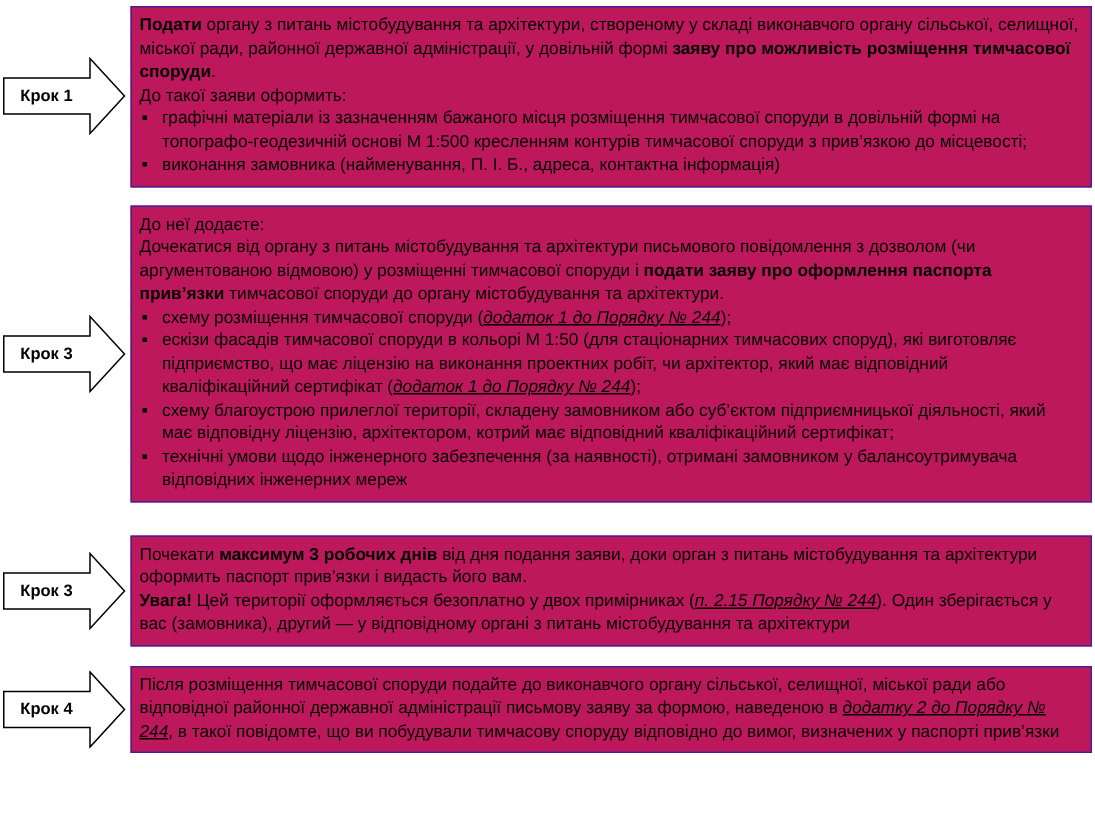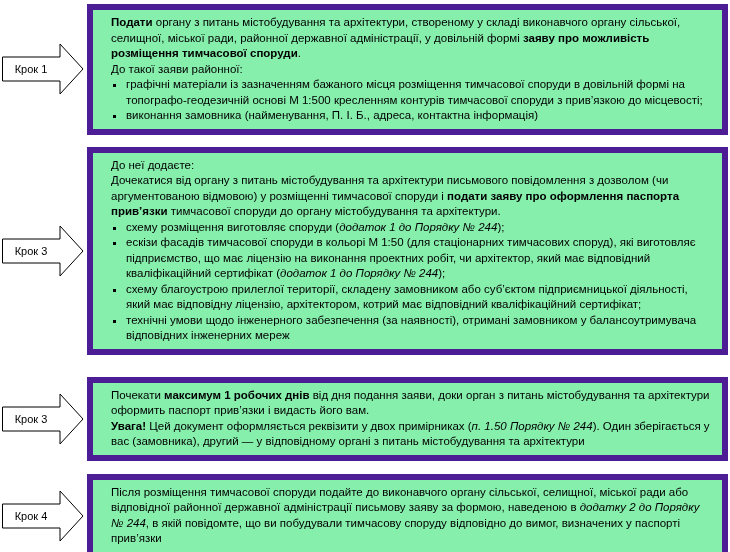--- a/index.html
+++ b/index.html
@@ -21,95 +21,95 @@
   .row-3 { margin-bottom: 13px; }
   .arrow {
     position: relative;
     flex: 0 0 82px; width: 82px; height: 52px;
     margin-right: 3px;
   }
   .arrow svg { position: absolute; left: 0; top: 0; width: 100%; height: 100%; display: block; }
   .arrow-label {
     position: absolute; left: 0; top: 14px; width: 58px; height: 24px;
     display: flex; align-items: center; justify-content: center;
-    font-size: 11px; white-space: nowrap;
+    font-size: 11px; white-space: nowrap; font-weight: bold;
   }
   .box {
     flex: 1 1 auto;
-    border: 6px solid #4c1d95;
-    padding: 5px 8px 5px 18px;
+    border: 1px solid #4c1d95;
+    padding: 5px 8px 5px 5px;
     font-size: 11.5px;
     line-height: 15.5px;
-    background: #86efac;
+    background: #be185d;
   }
   .box p { margin: 0; }
   .bullets { list-style-type: square; margin: 0; padding-left: 15px; }
   .bullets li { padding-left: 0; }
   .b { font-weight: bold; }
-  .i { font-style: italic; }
+  .i { font-style: italic; text-decoration: underline; }
 </style>
 </head>
 <body>
 
 <div class="page">
 
   <div class="row row-1">
     <div class="arrow">
       <svg viewBox="0 0 82 52" preserveAspectRatio="none">
         <polygon points="0.5,14 58,14 58,1 81,26 58,51 58,38 0.5,38" fill="#ffffff" stroke="#000000" stroke-width="1"></polygon>
       </svg>
       <span class="arrow-label">Крок 1</span>
     </div>
     <div class="box">
         <p><span class="b">Подати</span><span> органу з питань містобудування та архітектури, створеному у складі виконавчого органу сільської, селищної, міської ради, районної державної адміністрації, у довільній формі </span><span class="b">заяву про можливість розміщення тимчасової споруди</span><span>.</span></p>
-        <p><span>До такої заяви районної:</span></p>
+        <p><span>До такої заяви оформить:</span></p>
         <ul class="bullets">
           <li><span>графічні матеріали із зазначенням бажаного місця розміщення тимчасової споруди в довільній формі на топографо-геодезичній основі М 1:500 кресленням контурів тимчасової споруди з прив’язкою до місцевості;</span></li>
           <li><span>виконання замовника (найменування, П. І. Б., адреса, контактна інформація)</span></li>
         </ul>
       </div>
   </div>
 
   <div class="row row-2">
     <div class="arrow">
       <svg viewBox="0 0 82 52" preserveAspectRatio="none">
         <polygon points="0.5,14 58,14 58,1 81,26 58,51 58,38 0.5,38" fill="#ffffff" stroke="#000000" stroke-width="1"></polygon>
       </svg>
       <span class="arrow-label">Крок 3</span>
     </div>
     <div class="box">
         <p><span>До неї додаєте:</span></p>
         <p><span>Дочекатися від органу з питань містобудування та архітектури письмового повідомлення з дозволом (чи аргументованою відмовою) у розміщенні тимчасової споруди і </span><span class="b">подати заяву про оформлення паспорта прив’язки</span><span> тимчасової споруди до органу містобудування та архітектури.</span></p>
         <ul class="bullets">
-          <li><span>схему розміщення виготовляє споруди (</span><span class="i">додаток 1 до Порядку № 244</span><span>);</span></li>
+          <li><span>схему розміщення тимчасової споруди (</span><span class="i">додаток 1 до Порядку № 244</span><span>);</span></li>
           <li><span>ескізи фасадів тимчасової споруди в кольорі М 1:50 (для стаціонарних тимчасових споруд), які виготовляє підприємство, що має ліцензію на виконання проектних робіт, чи архітектор, який має відповідний кваліфікаційний сертифікат (</span><span class="i">додаток 1 до Порядку № 244</span><span>);</span></li>
           <li><span>схему благоустрою прилеглої території, складену замовником або суб’єктом підприємницької діяльності, який має відповідну ліцензію, архітектором, котрий має відповідний кваліфікаційний сертифікат;</span></li>
           <li><span>технічні умови щодо інженерного забезпечення (за наявності), отримані замовником у балансоутримувача відповідних інженерних мереж</span></li>
         </ul>
       </div>
   </div>
 
   <div class="row row-3">
     <div class="arrow">
       <svg viewBox="0 0 82 52" preserveAspectRatio="none">
         <polygon points="0.5,14 58,14 58,1 81,26 58,51 58,38 0.5,38" fill="#ffffff" stroke="#000000" stroke-width="1"></polygon>
       </svg>
       <span class="arrow-label">Крок 3</span>
     </div>
     <div class="box">
-        <p><span>Почекати </span><span class="b">максимум 1 робочих днів</span><span> від дня подання заяви, доки орган з питань містобудування та архітектури оформить паспорт прив’язки і видасть його вам.</span></p>
-        <p><span class="b">Увага!</span><span> Цей документ оформляється реквізити у двох примірниках (</span><span class="i">п. 1.50 Порядку № 244</span><span>). Один зберігається у вас (замовника), другий — у відповідному органі з питань містобудування та архітектури</span></p>
+        <p><span>Почекати </span><span class="b">максимум 3 робочих днів</span><span> від дня подання заяви, доки орган з питань містобудування та архітектури оформить паспорт прив’язки і видасть його вам.</span></p>
+        <p><span class="b">Увага!</span><span> Цей території оформляється безоплатно у двох примірниках (</span><span class="i">п. 2.15 Порядку № 244</span><span>). Один зберігається у вас (замовника), другий — у відповідному органі з питань містобудування та архітектури</span></p>
       </div>
   </div>
 
   <div class="row row-4">
     <div class="arrow">
       <svg viewBox="0 0 82 52" preserveAspectRatio="none">
         <polygon points="0.5,14 58,14 58,1 81,26 58,51 58,38 0.5,38" fill="#ffffff" stroke="#000000" stroke-width="1"></polygon>
       </svg>
       <span class="arrow-label">Крок 4</span>
     </div>
     <div class="box">
-        <p><span>Після розміщення тимчасової споруди подайте до виконавчого органу сільської, селищної, міської ради або відповідної районної державної адміністрації письмову заяву за формою, наведеною в </span><span class="i">додатку 2 до Порядку № 244</span><span>, в якій повідомте, що ви побудували тимчасову споруду відповідно до вимог, визначених у паспорті прив’язки</span></p>
+        <p><span>Після розміщення тимчасової споруди подайте до виконавчого органу сільської, селищної, міської ради або відповідної районної державної адміністрації письмову заяву за формою, наведеною в </span><span class="i">додатку 2 до Порядку № 244</span><span>, в такої повідомте, що ви побудували тимчасову споруду відповідно до вимог, визначених у паспорті прив’язки</span></p>
       </div>
   </div>
 
 </div>
 
 </body></html>

